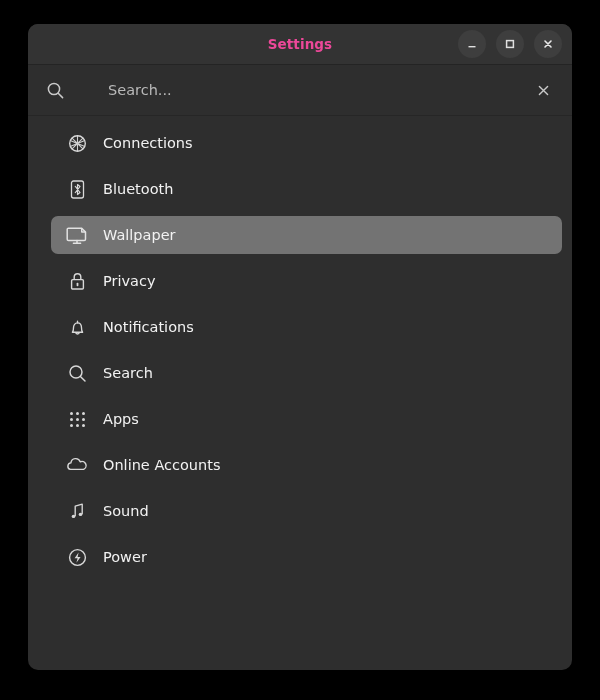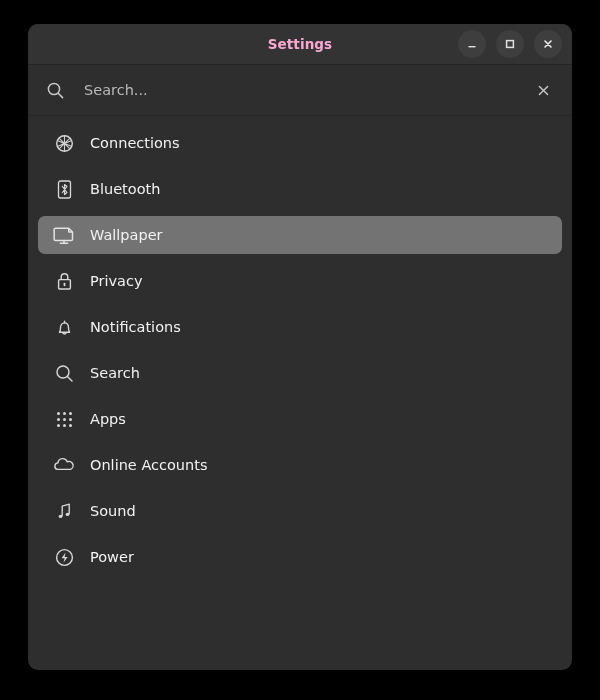--- a/index.html
+++ b/index.html
@@ -31,21 +31,21 @@
     height: 40px;
     min-height: 40px;
     background: #333333;
     border-bottom: 1px solid #242424;
     display: flex;
     align-items: center;
     justify-content: center;
   }
   .title-text {
     font-size: 13.5px;
-    color: #f9a8d4;
+    color: #ec4899;
     font-weight: bold;
     letter-spacing: .1px;
   }
   .win-controls {
     position: absolute;
     right: 10px;
     top: 0;
     height: 40px;
     display: flex;
     align-items: center;
@@ -86,38 +86,40 @@
   }
   .search-input {
     flex: 1 1 auto;
     background: transparent;
     border: none;
     outline: none;
     color: #22c55e;
     font-family: "DejaVu Sans", "Liberation Sans", sans-serif;
     font-size: 14.5px;
     padding: 0;
+    margin-left: 24px;
   }
   .search-input::placeholder { color: #b9b9b9; opacity: 1; }
   .search-clear {
     width: 22px;
     height: 22px;
     flex: 0 0 auto;
     display: flex;
     align-items: center;
     justify-content: center;
     cursor: pointer;
   }
 
   
   .list {
     flex: 1 1 auto;
     padding: 8px 10px 0 10px;
     box-sizing: border-box;
     overflow: hidden;
+    margin-left: 13px;
   }
   .row {
     height: 38px;
     border-radius: 7px;
     display: flex;
     align-items: center;
     margin-bottom: 8px;
     padding-left: 14px;
     box-sizing: border-box;
     cursor: pointer;

